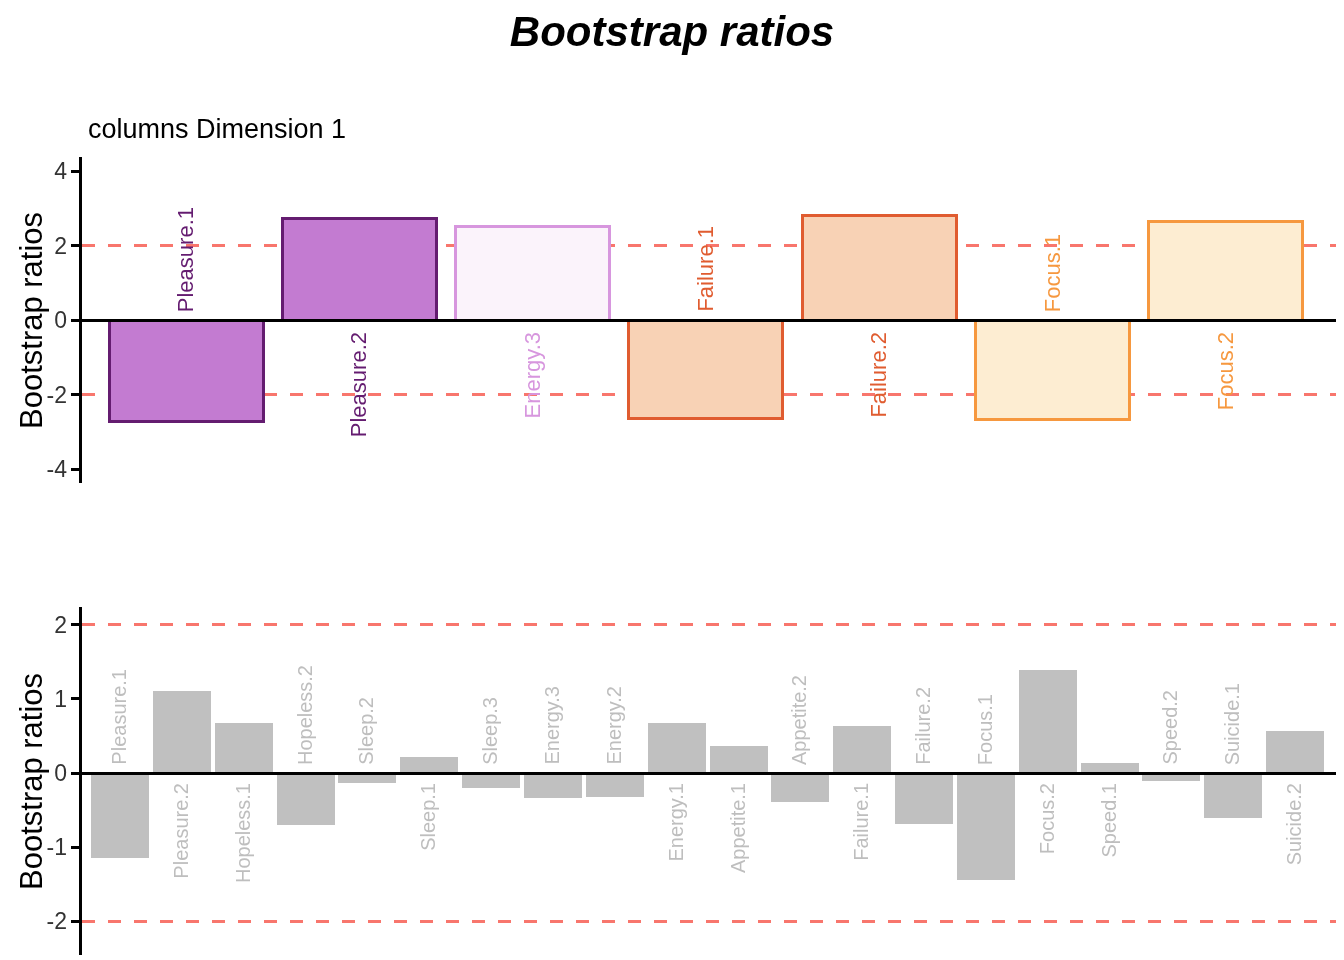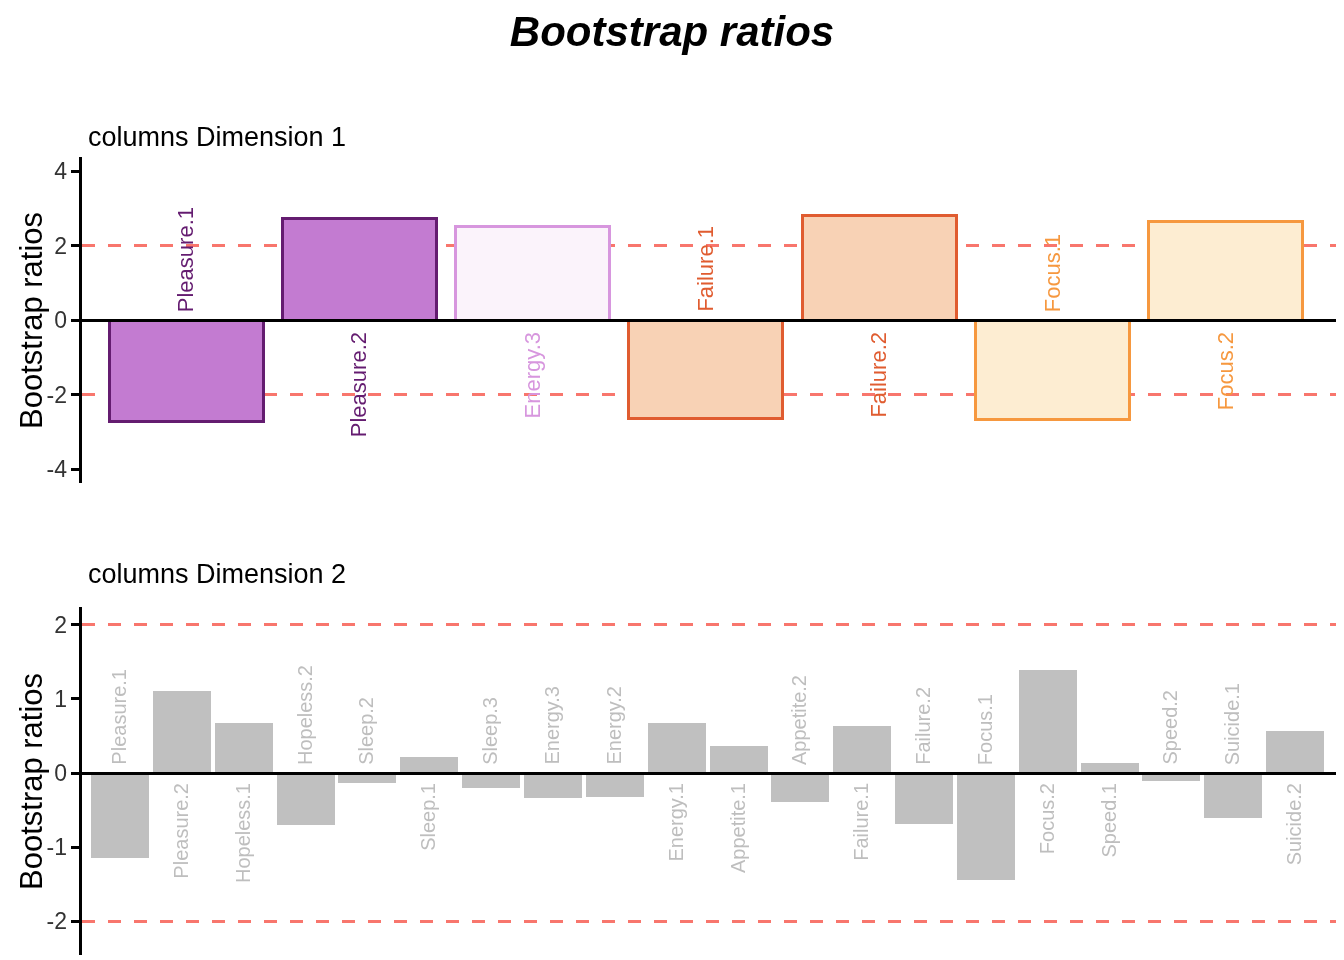--- a/index.html
+++ b/index.html
@@ -52,21 +52,21 @@
   .bar { position: absolute; box-sizing: border-box; }
   .bar-label-0 { font-size: 22px; }
   .bar-label-1 { font-size: 20px; }
 </style>
 </head>
 <body>
 
 <div id="canvas">
   <div class="main-title">Bootstrap ratios</div>
 
-  <div class="subtitle" style="top:122px">columns Dimension 1</div>
+  <div class="subtitle" style="top:114px">columns Dimension 1</div>
   <div class="vlabel ytitle" style="top:170px">Bootstrap ratios</div>
   <div id="panel0">
       <div class="threshold-line" style="left: 82px; width: 1254px; top: 244px; background: repeating-linear-gradient(90deg, rgb(248, 118, 109) 0px, rgb(248, 118, 109) 13px, transparent 13px, transparent 26px);"></div>
       <div class="threshold-line" style="left: 82px; width: 1254px; top: 393px; background: repeating-linear-gradient(90deg, rgb(248, 118, 109) 0px, rgb(248, 118, 109) 13px, transparent 13px, transparent 26px);"></div>
       <div class="bar" style="left: 107.5px; width: 157px; background: rgb(195, 123, 209); border: 3px solid rgb(100, 28, 112); top: 319px; height: 103.81px;"></div>
       <div class="bar" style="left: 280.8px; width: 157px; background: rgb(195, 123, 209); border: 3px solid rgb(100, 28, 112); top: 216.817px; height: 105.183px;"></div>
       <div class="bar" style="left: 454.1px; width: 157px; background: rgb(251, 243, 251); border: 3px solid rgb(215, 150, 222); top: 224.64px; height: 97.36px;"></div>
       <div class="bar" style="left: 627.4px; width: 157px; background: rgb(248, 210, 181); border: 3px solid rgb(224, 92, 48); top: 319px; height: 100.83px;"></div>
       <div class="bar" style="left: 800.7px; width: 157px; background: rgb(248, 210, 181); border: 3px solid rgb(224, 92, 48); top: 213.837px; height: 108.162px;"></div>
       <div class="bar" style="left: 974px; width: 157px; background: rgb(253, 237, 210); border: 3px solid rgb(246, 152, 63); top: 319px; height: 102.32px;"></div>
@@ -85,21 +85,20 @@
       <div class="tick-label" style="top: 455px;">-4</div>
       <div class="vlabel bar-label-0" style="left: 173px; color: rgb(100, 28, 112); bottom: 648px;">Pleasure.1</div>
       <div class="vlabel bar-label-0" style="left: 346.3px; color: rgb(100, 28, 112); top: 332px;">Pleasure.2</div>
       <div class="vlabel bar-label-0" style="left: 519.6px; color: rgb(215, 150, 222); top: 332px;">Energy.3</div>
       <div class="vlabel bar-label-0" style="left: 692.9px; color: rgb(224, 92, 48); bottom: 648px;">Failure.1</div>
       <div class="vlabel bar-label-0" style="left: 866.2px; color: rgb(224, 92, 48); top: 332px;">Failure.2</div>
       <div class="vlabel bar-label-0" style="left: 1039.5px; color: rgb(246, 152, 63); bottom: 648px;">Focus.1</div>
       <div class="vlabel bar-label-0" style="left: 1212.8px; color: rgb(246, 152, 63); top: 332px;">Focus.2</div>
     </div>
 
-  <div class="subtitle" style="top:559px">columns Dimension 2</div>
   <div class="vlabel ytitle" style="top:631px">Bootstrap ratios</div>
   <div id="panel1">
       <div class="threshold-line" style="left: 82px; width: 1254px; top: 623.1px; background: repeating-linear-gradient(90deg, rgb(248, 118, 109) 0px, rgb(248, 118, 109) 13px, transparent 13px, transparent 26px);"></div>
       <div class="threshold-line" style="left: 82px; width: 1254px; top: 919.9px; background: repeating-linear-gradient(90deg, rgb(248, 118, 109) 0px, rgb(248, 118, 109) 13px, transparent 13px, transparent 26px);"></div>
       <div class="bar" style="left: 91px; width: 58px; background: rgb(192, 192, 192); top: 772px; height: 86.33px;"></div>
       <div class="bar" style="left: 152.85px; width: 58px; background: rgb(192, 192, 192); top: 690.638px; height: 84.362px;"></div>
       <div class="bar" style="left: 214.7px; width: 58px; background: rgb(192, 192, 192); top: 723.286px; height: 51.714px;"></div>
       <div class="bar" style="left: 276.55px; width: 58px; background: rgb(192, 192, 192); top: 772px; height: 52.94px;"></div>
       <div class="bar" style="left: 338.4px; width: 58px; background: rgb(192, 192, 192); top: 772px; height: 11.388px;"></div>
       <div class="bar" style="left: 400.25px; width: 58px; background: rgb(192, 192, 192); top: 757.418px; height: 17.582px;"></div>

